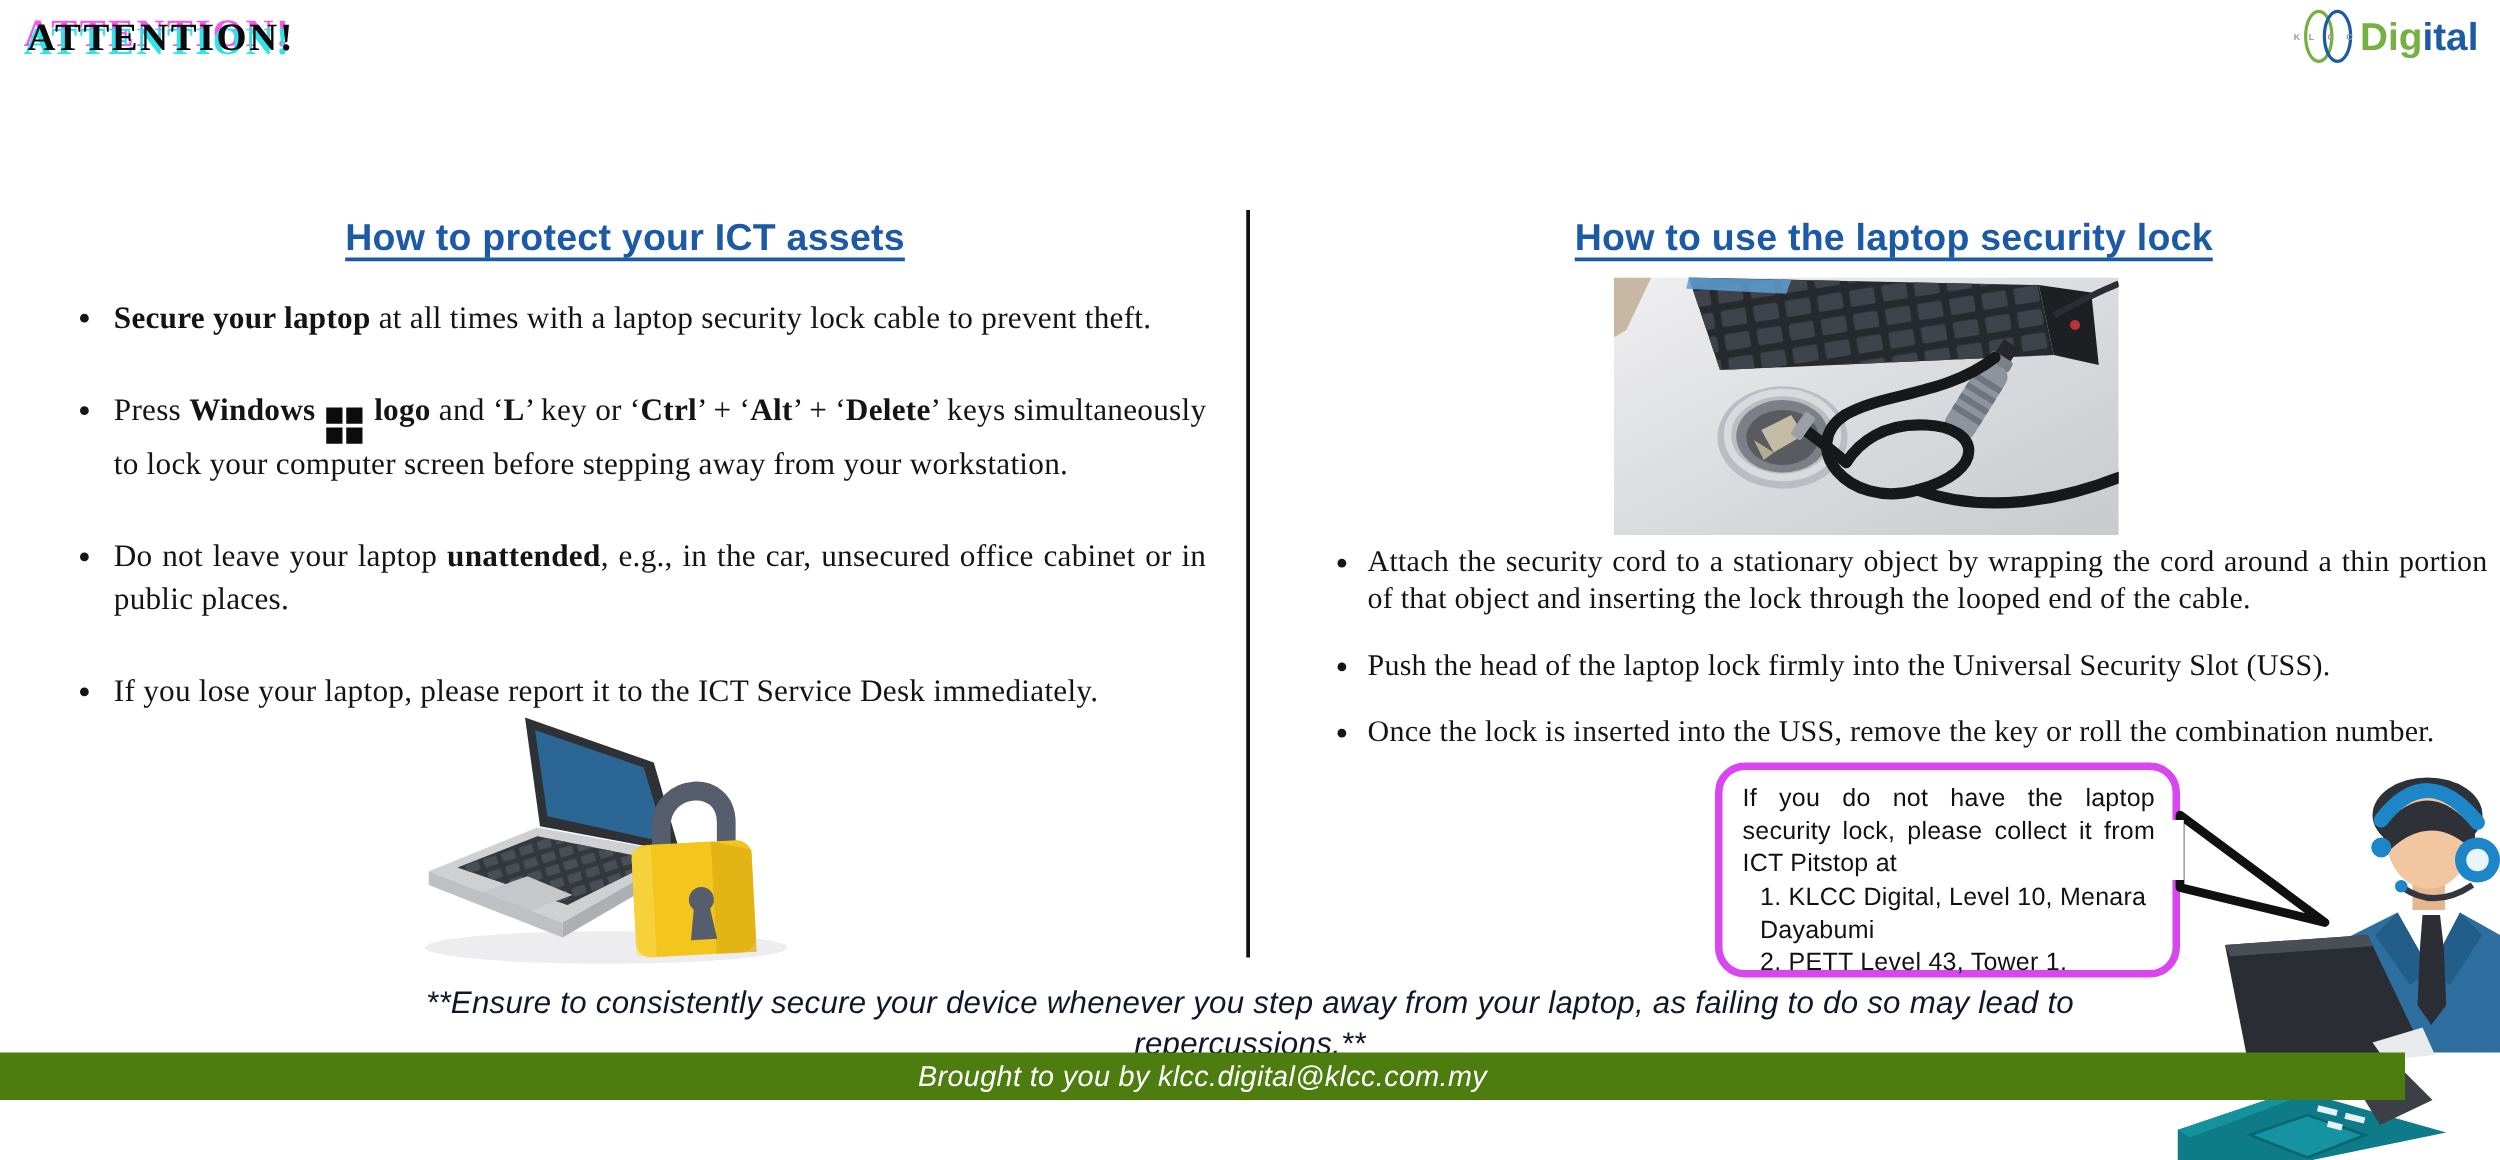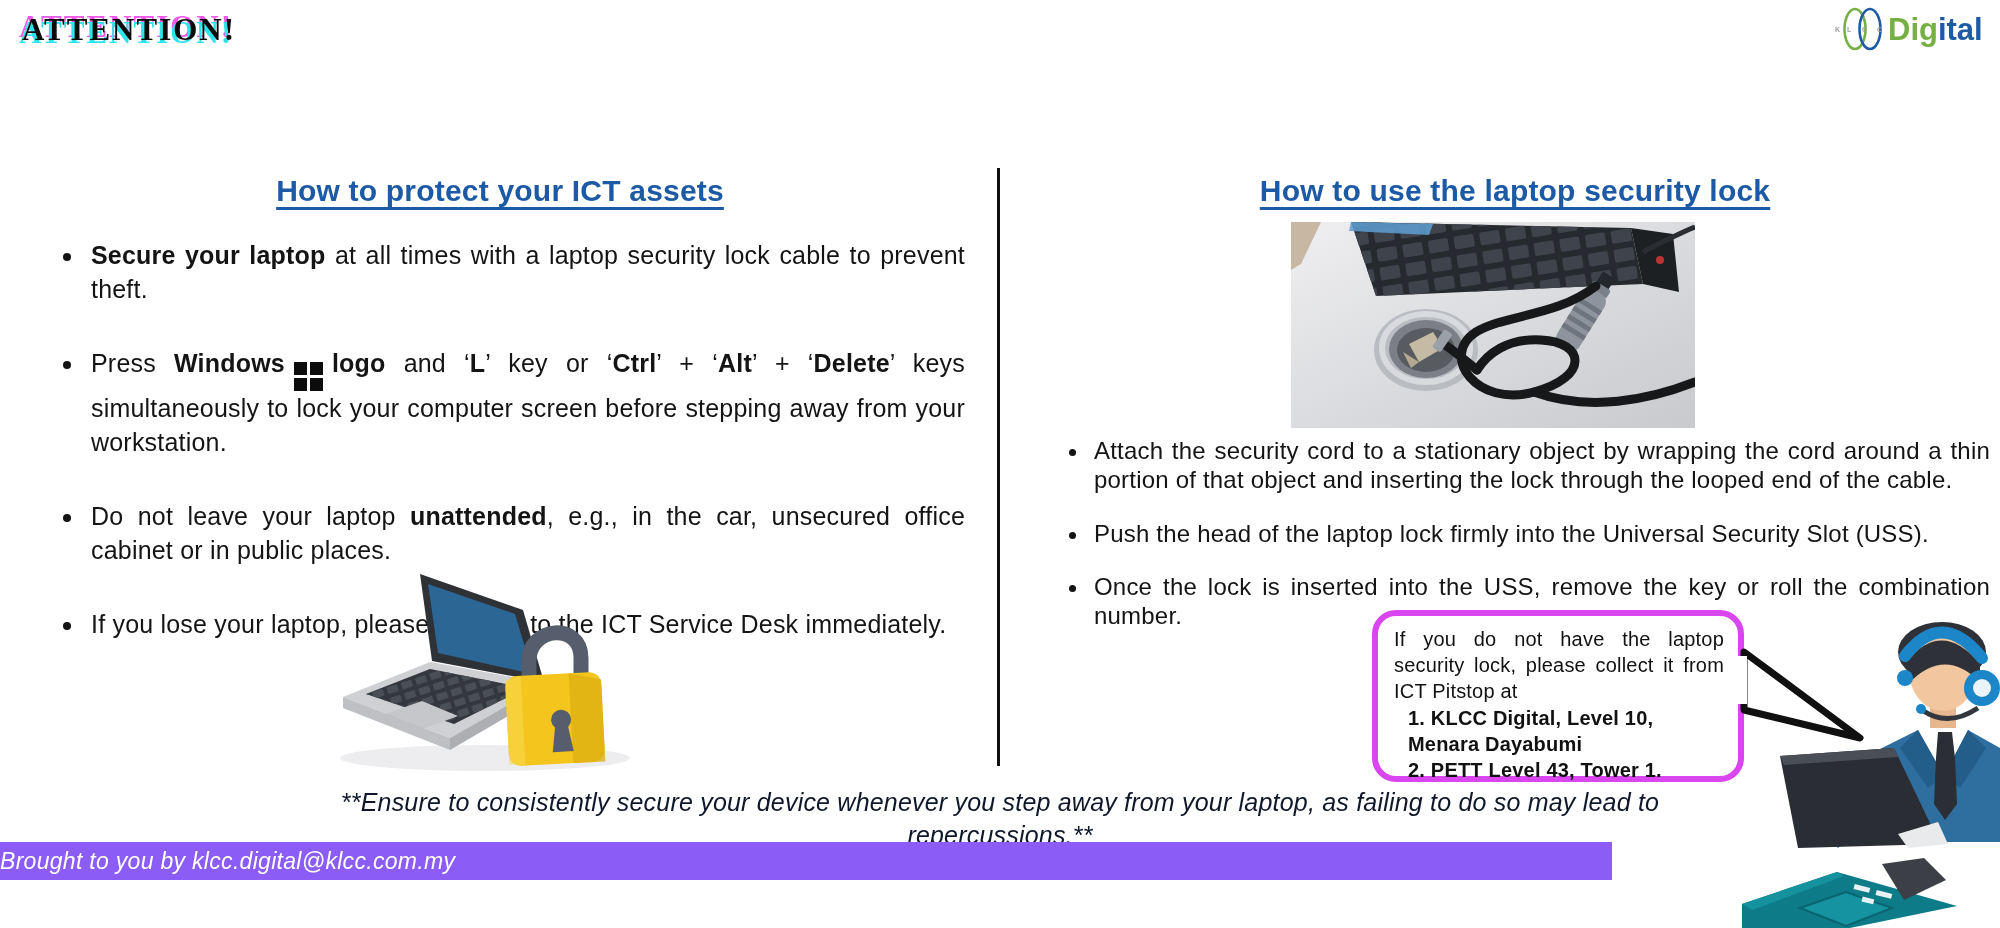--- a/index.html
+++ b/index.html
@@ -32,21 +32,21 @@
 
   .col-heading {
     position:absolute; font-size:30px; font-weight:700; color:#1c5aa6;
     text-align:center; text-decoration:underline; text-decoration-thickness:3px; text-underline-offset:6px;
     letter-spacing:.2px;
   }
   .h-left  { left:30px;   top:174px; width:940px;text-decoration:underline; }
   .h-right { left:1040px; top:174px; width:950px; }
 
   ul.bullets { position:absolute; list-style:disc outside; color:#141414; }
-  ul.bullets li { text-align:justify; letter-spacing:.2px; }
+  ul.bullets li { text-align:justify; letter-spacing:.2px;font-family:Liberation Serif, serif; }
   .bullets-left  { left:85px;   top:238px; width:880px; font-size:25px; line-height:1.36; }
   .bullets-left li  { margin-bottom:40px; padding-left:6px; }
   .bullets-right { left:1090px; top:436px; width:900px; font-size:24px; line-height:1.22; }
   .bullets-right li { margin-bottom:24px; padding-left:4px; }
   .bld { font-weight:700; }
 
   .win-icon {
     display:inline-grid; grid-template-columns:13px 13px; grid-template-rows:13px 13px;
     gap:3px; vertical-align:-3px; margin:0 9px;
   }
@@ -60,32 +60,32 @@
   .helpdesk { position:absolute; left:1742px; top:608px; width:258px; height:320px; z-index:1; }
 
   
   .callout {
     position:absolute; left:1372px; top:610px; width:372px; height:172px;
     background:#fff; border:6px solid #d946ef; border-radius:24px;
     padding:10px 14px 8px 16px; z-index:4;
     font-size:20px; line-height:1.3; color:#111; letter-spacing:.2px;
   }
   .callout-intro { display:block; text-align:justify; }
-  .callout ol { list-style:decimal inside; margin-left:14px; margin-top:1px;font-weight:bold; }
+  .callout ol { list-style:decimal inside; margin-left:14px; margin-top:1px; }
   .callout ol li { text-align:left; }
   .callout-tail { position:absolute; left:1725px; top:640px; width:150px; height:110px; z-index:5; }
 
   
   .warning {
     position:absolute; left:260px; top:786px; width:1480px; z-index:3;
     color:#0f172a; font-size:25px; font-style:italic; text-align:center; line-height:1.3; letter-spacing:.2px;
   }
   .footer {
-    position:absolute; left:0; top:842px; width:1612px; height:38px; background:#8b5cf6; z-index:6;
-    display:flex; align-items:center; justify-content:flex-start;
+    position:absolute; left:0; top:842px; width:1924px; height:38px; background:#4d7c0f; z-index:6;
+    display:flex; align-items:center; justify-content:center;
   }
   .footer-text { color:#fff; font-size:23px; font-style:italic; letter-spacing:.3px; }
 </style>
 </head>
 <body>
 
 <div id="canvas">
 
   <div class="attention">ATTENTION!</div>
 

